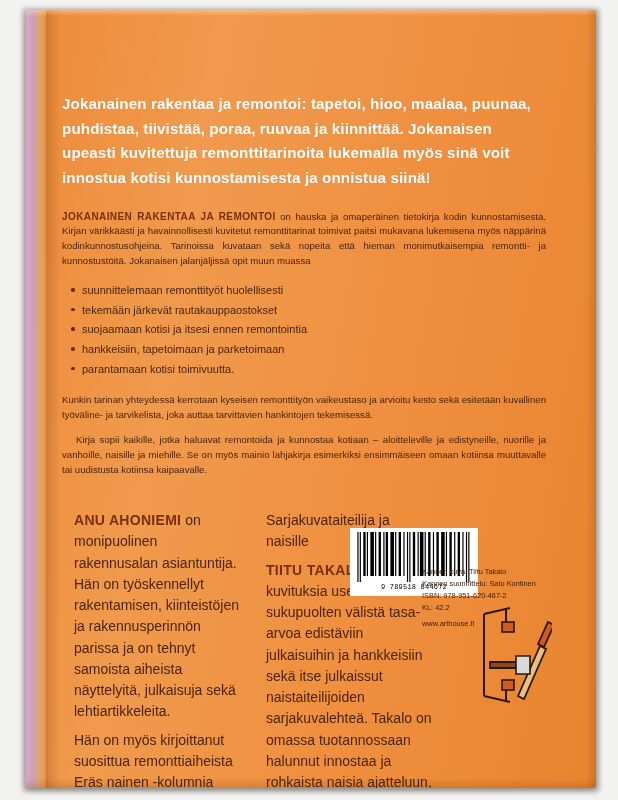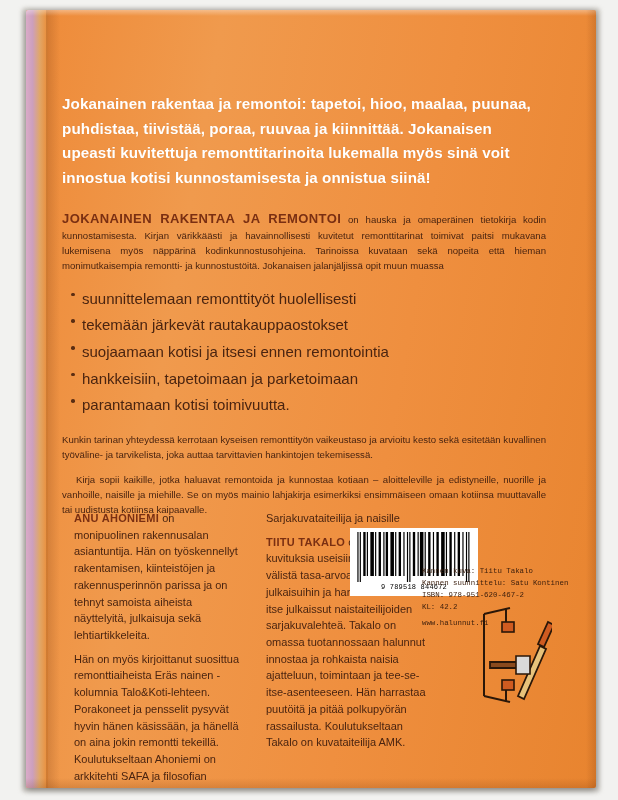--- a/index.html
+++ b/index.html
@@ -99,31 +99,31 @@
     font-size: 9.6px;
     line-height: 1.56;
     color: #4a2410;
     text-align: justify;
   }
   .body-block p.indent { text-indent: 14px; }
   .caps {
     font-weight: bold;
     color: #7a2f12;
     letter-spacing: 0.4px;
-    font-size: 13px;
+    font-size: 10px;
   }
 
   ul.bullets {
     margin: 12px 0 14px 0;
     padding: 0 0 0 20px;
     list-style: none;
   }
   ul.bullets li {
     position: relative;
-    font-size: 15px;
+    font-size: 11px;
     line-height: 1.78;
     color: #4a2410;
   }
   ul.bullets li::before {
     content: "";
     position: absolute;
     left: -11px;
     top: 7px;
     width: 3.5px;
     height: 3.5px;
@@ -138,21 +138,21 @@
     top: 500px;
     width: 360px;
     display: flex;
     gap: 26px;
   }
   .col {
     width: 166px;
   }
   .col p {
     margin: 0 0 7px 0;
-    font-size: 11px;
+    font-size: 14px;
     line-height: 1.52;
     color: #4a2410;
     text-align: left;
   }
   .name {
     font-weight: bold;
     color: #7a2f12;
     letter-spacing: 0.3px;
   }
   .role {
@@ -186,21 +186,21 @@
 
   .colophon {
     position: absolute;
     right: 24px;
     top: 556px;
     width: 150px;
     font-size: 7.4px;
     line-height: 1.6;
     color: #3a1d0c;
   }
-  .colophon div { white-space: nowrap; font-family: Liberation Mono, monospace; }
+  .colophon div { white-space: nowrap; }
   .colophon .web { margin-top: 5px; }
 
   
   .tool-illustration {
     position: absolute;
     right: 44px;
     bottom: 78px;
     width: 86px;
     height: 110px;
   }
@@ -284,21 +284,21 @@
         </g>
       </svg>
       <div class="isbn-digits">9 789518 844672</div>
     </div>
 
     <div class="colophon">
       <div>Kannen kuva: Tiitu Takalo</div>
       <div>Kannen suunnittelu: Satu Kontinen</div>
       <div>ISBN: 978-951-620-467-2</div>
       <div>KL: 42.2</div>
-      <div class="web">www.halunnut.fi</div>
+      <div class="web">www.arthouse.fi</div>
     </div>
 
     <svg class="tool-illustration" viewBox="0 0 86 110">
 
       <g stroke="#2b1708" stroke-width="2" fill="none">
         <path d="M18 14 L18 96"></path>
         <path d="M18 14 L44 8"></path>
         <path d="M18 96 L44 102"></path>
         <path d="M40 8 L40 26"></path>
         <path d="M40 102 L40 84"></path>

